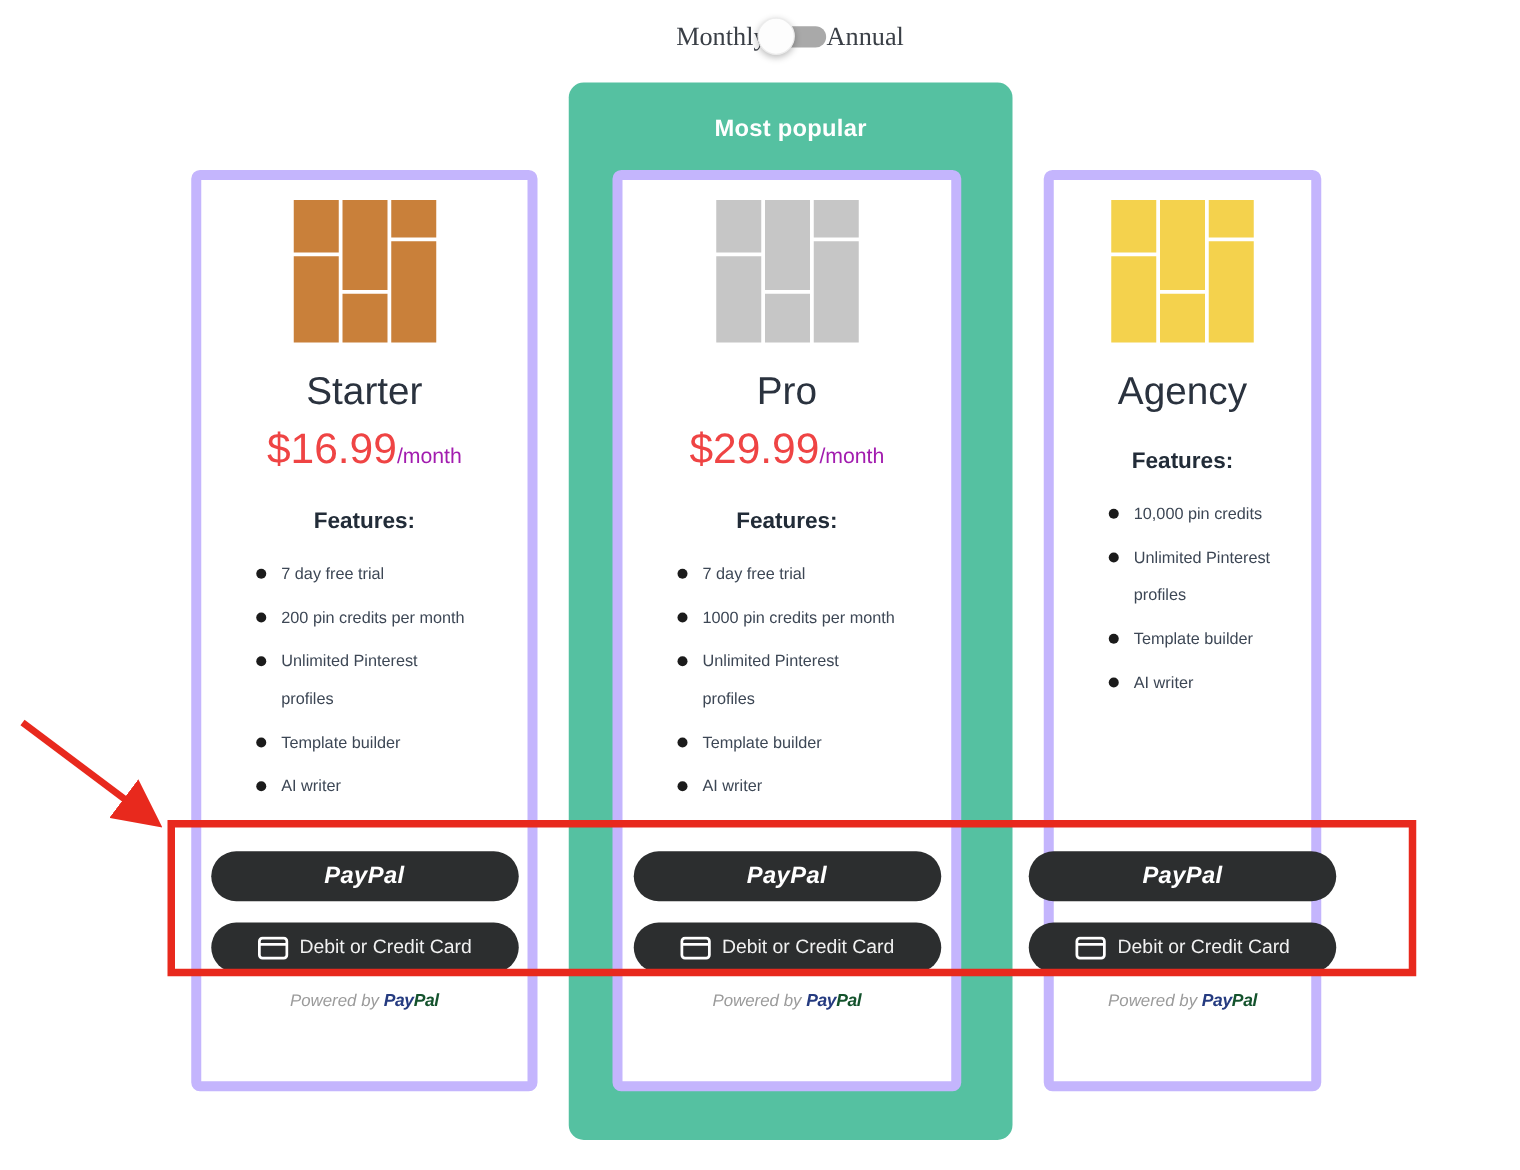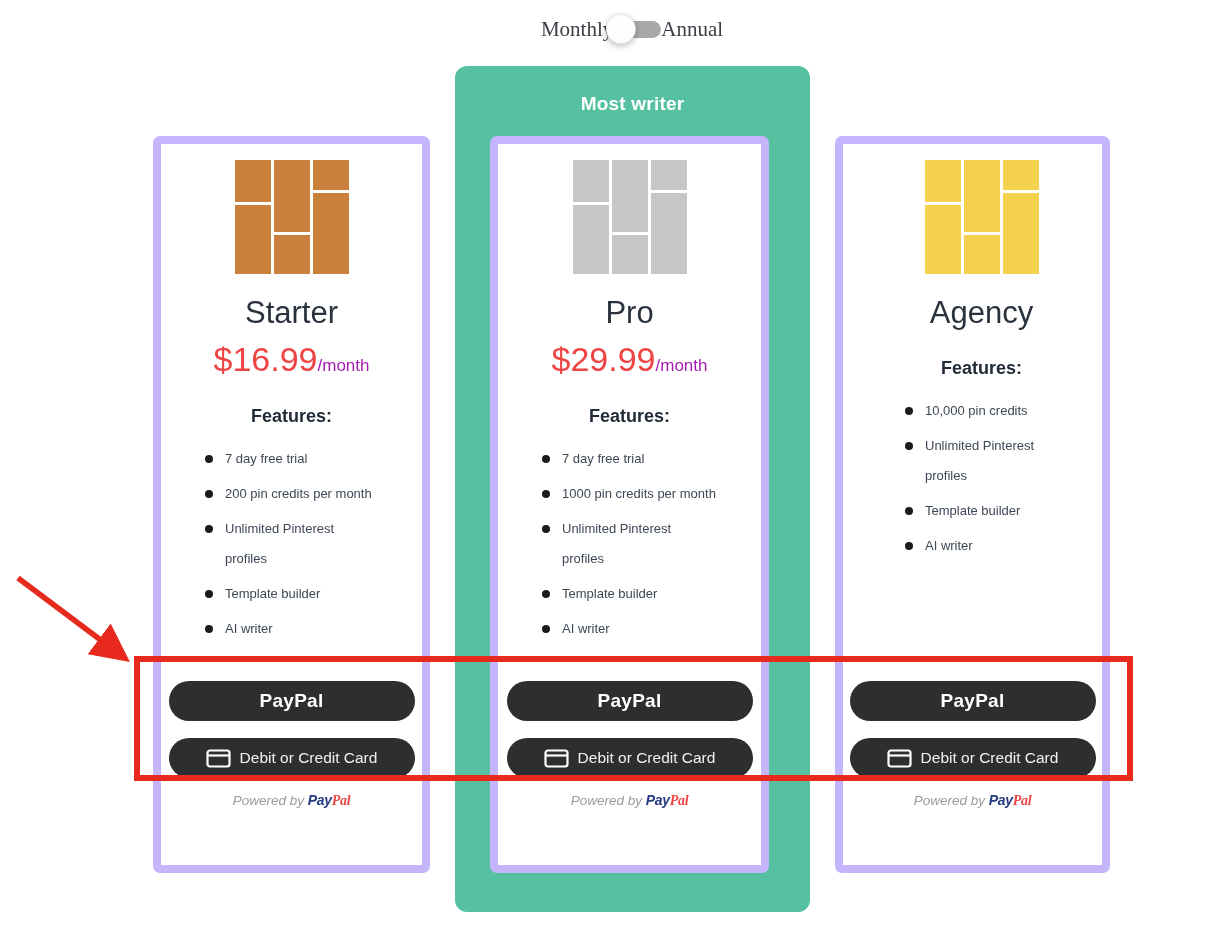--- a/index.html
+++ b/index.html
@@ -36,21 +36,21 @@
     font-weight:bold; font-size:19px; letter-spacing:.2px;
   }
 
   
   .card {
     position:absolute; top:136px; height:737px; background:#fff;
     border:8px solid #c4b5fd; border-radius:7px; z-index:1;
   }
   .card-starter { left:153px; width:277px; }
   .card-pro     { left:490px; width:279px; }
-  .card-agency  { left:835px; width:275px;padding-left:18px; }
+  .card-agency  { left:835px; width:222px; }
 
   .logo { width:114px; height:114px; margin:16px auto 0; display:flex; gap:3px; }
   .logo .col { flex:1; display:flex; flex-direction:column; gap:3px; }
   .logo .cell { background:var(--logo-color,#ccc); }
   .c1a{flex:42}.c1b{flex:69}.c2a{flex:72}.c2b{flex:39}.c3a{flex:30}.c3b{flex:81}
 
   .plan-name { margin-top:21px; text-align:center; font-size:31px; color:#2a323e; }
   .price-row { margin-top:9px; text-align:center; white-space:nowrap; }
   .price  { font-size:34px; color:#ef4444; }
   .period { font-size:17px; color:#a21caf; }
@@ -66,32 +66,32 @@
   }
 
   
   .btn {
     position:absolute; left:50%; transform:translateX(-50%);
     width:246px; height:40px; border-radius:20px; border:none;
     background:#2c2e2f; display:flex; align-items:center; justify-content:center;
     cursor:pointer;
   }
   .btn-paypal { top:537px; }
-  .btn-paypal span { color:#fff; font-size:19px; font-weight:bold; letter-spacing:.3px; }
+  .btn-paypal span { color:#fff; font-size:19px; font-weight:bold; font-style:italic; letter-spacing:.3px; }
   .btn-debit { top:594px; gap:9px; }
   .btn-debit span { color:#f1f1f1; font-size:15.5px; }
   .card-glyph { display:block; }
 
   .powered {
     position:absolute; top:648px; left:0; width:100%; text-align:center;
     font-size:13.5px; font-style:italic; color:#9b9b9b;
   }
   .pp-brand { font-size:14px; font-weight:bold; font-style:italic; letter-spacing:-.3px; }
   .pp-pay { color:#253b80; }
-  .pp-pal { color:#ef4444;font-family:Liberation Serif, serif; }
+  .pp-pal { color:#14532d; }
 
   
   .red-box {
     position:absolute; left:134px; top:656px; width:999px; height:125px;
     border:6px solid #e8291d; z-index:10; pointer-events:none;
   }
   .red-arrow { position:absolute; left:8px; top:558px; z-index:10; pointer-events:none; }
 </style>
 </head>
 <body>
@@ -99,21 +99,21 @@
 <div class="toggle-row">
   <span class="toggle-label">Monthly</span>
   <div class="switch">
     <div class="switch-track"></div>
     <div class="switch-knob"></div>
   </div>
   <span class="toggle-label">Annual</span>
 </div>
 
 <div class="popular-wrap">
-  <div class="most-popular">Most writer</div>
+  <div class="most-popular">Most popular</div>
 </div>
 
 <div class="card card-starter">
   <div class="logo" style="--logo-color: #c9803a;">
     <div class="col">
         <div class="cell c1a"></div>
         <div class="cell c1b"></div>
       </div>
     <div class="col">
         <div class="cell c2a"></div>

